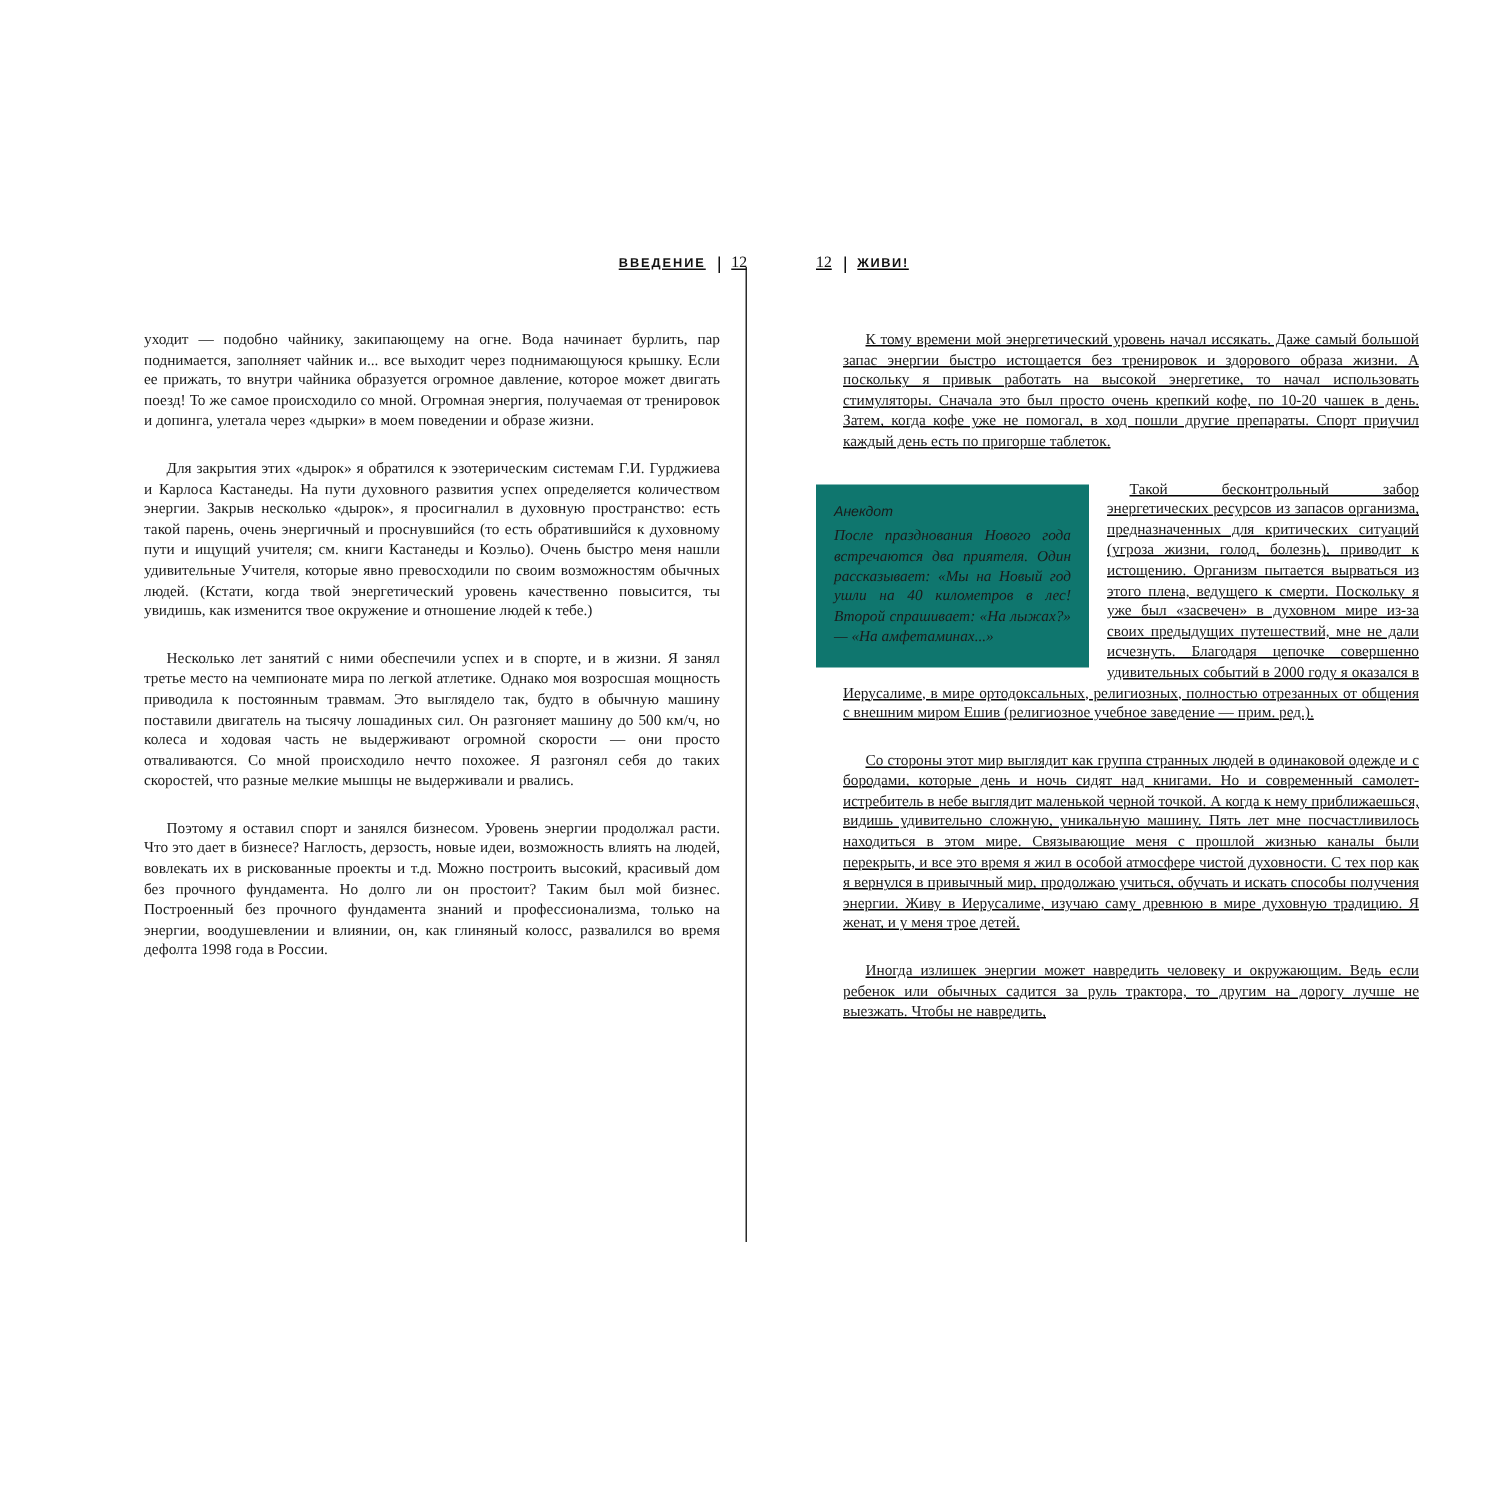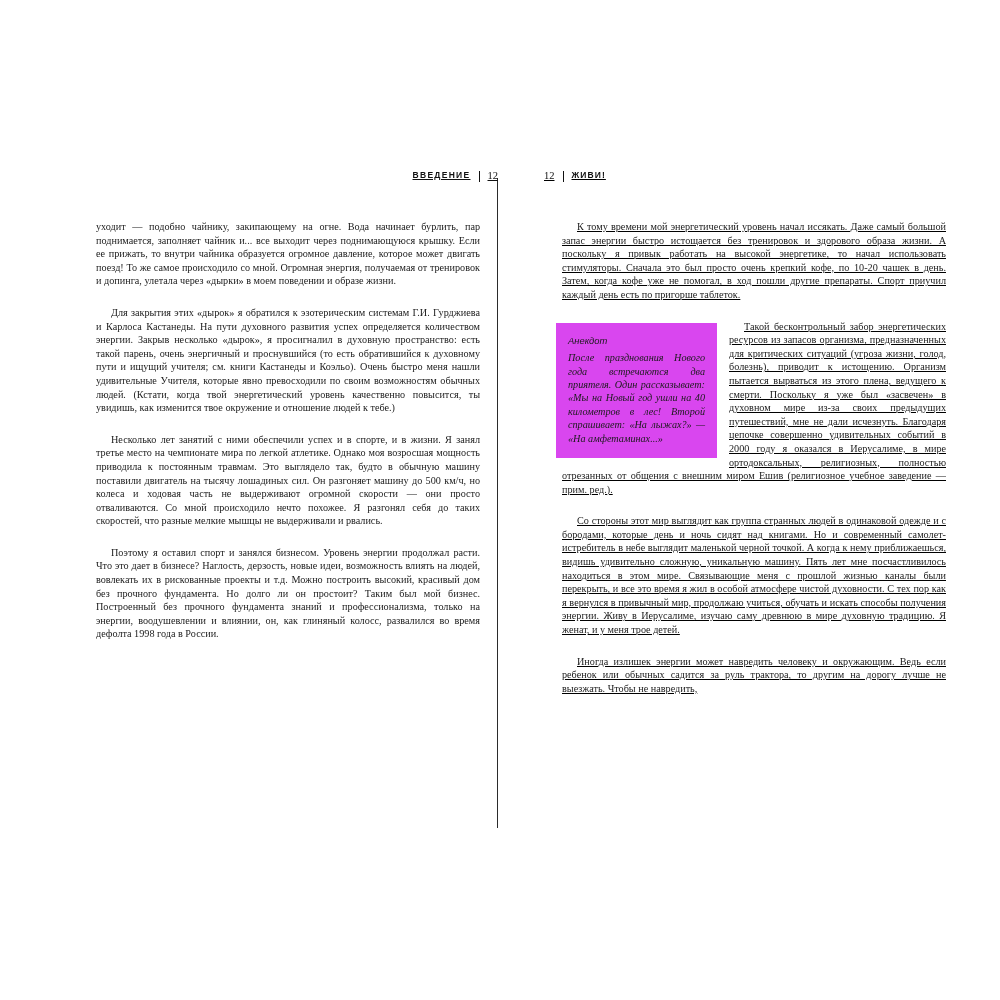--- a/index.html
+++ b/index.html
@@ -91,23 +91,23 @@
   }
   .body-col p {
     margin: 18px;
     text-indent: 15px;
   }
   .body-col p.noindent {
     text-indent: 0;
   }
   .callout {
     float: left;
-    width: 161px;
-    background: #d946ef;
-    margin: 3px 12px 4px 12px;
+    width: 182px;
+    background: #0f766e;
+    margin: 3px 12px 4px 0;
     padding: 11px 12px 13px 12px;
     box-sizing: border-box;
     text-indent: 0;
   }
   .callout .callout-title {
     font-family: "Liberation Sans", sans-serif;
     font-style: italic;
     font-weight: normal;
     font-size: 9.4px;
     color: #1a1a1a;

